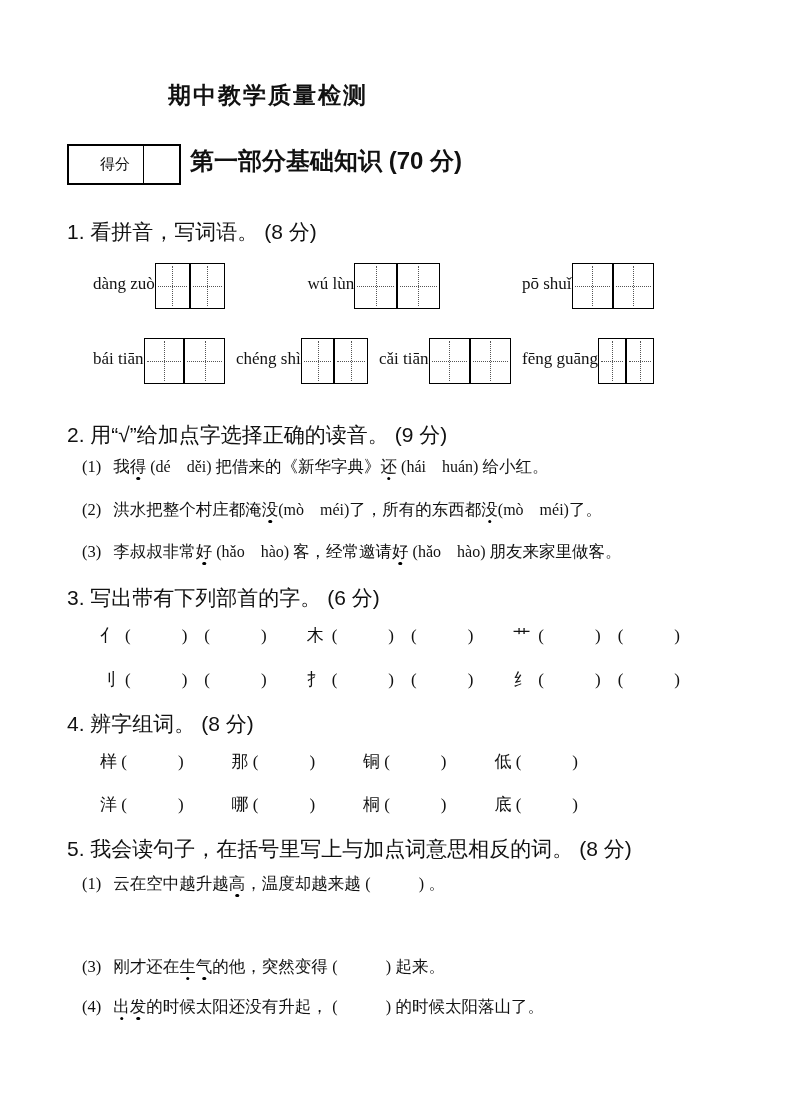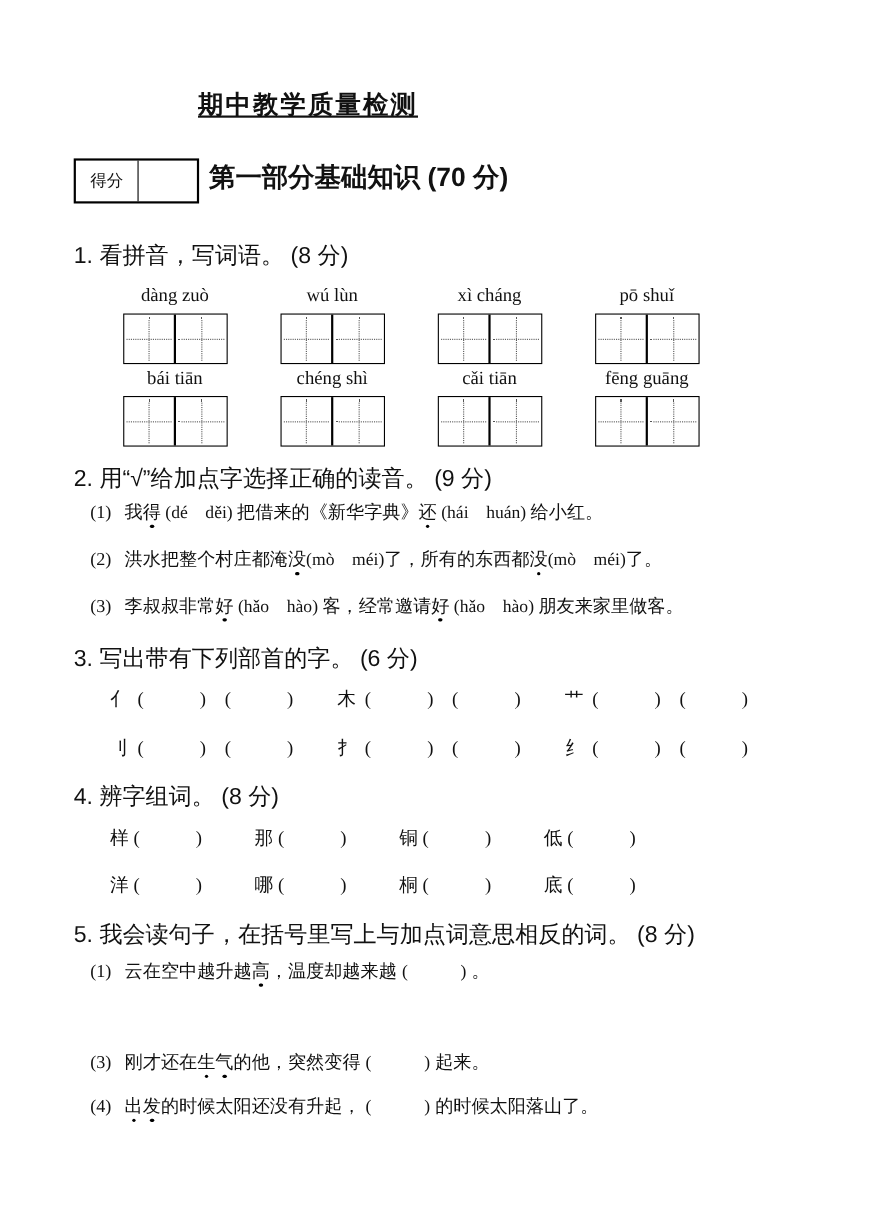--- a/index.html
+++ b/index.html
@@ -1,44 +1,44 @@
 <!DOCTYPE html>
 <html><head>
 <meta charset="utf-8">
 <style>
   html,body{margin:0;padding:0;background:#ffffff;}
   .page{
     position:relative;width:793px;height:1118px;background:#ffffff;
     font-family:"Liberation Sans",sans-serif;color:#111;overflow:hidden;
   }
   .doc-title{
-    position:absolute;left:180px;top:80px;
-    font-size:23px;font-weight:bold;letter-spacing:2px;white-space:nowrap;text-decoration:underline;
+    position:absolute;left:168px;top:80px;
+    font-size:23px;font-weight:bold;letter-spacing:2px;white-space:nowrap;
   }
   .score-box{
     position:absolute;left:67px;top:144px;width:114px;height:41px;
     border:2px solid #000;display:flex;box-sizing:border-box;
   }
   .score-label-cell{
     width:56px;border-right:1.5px solid #000;display:flex;
-    align-items:center;justify-content:center;font-size:15px;
+    align-items:center;justify-content:center;font-size:15px;margin-left:18px;
   }
   .score-value-cell{flex:1;}
   .section-title{
     position:absolute;left:190px;top:145px;
     font-size:24px;font-weight:bold;white-space:nowrap;
   }
   .q-heading{
     position:absolute;left:67px;font-size:21px;white-space:nowrap;
   }
   .py{font-family:"Liberation Serif",serif;}
   .num{font-family:"Liberation Serif",serif;margin-right:12px;}
   
   .pin-row{position:absolute;left:93px;width:561px;display:flex;justify-content:space-between;}
-  .pin-group{width:132px;display:flex;flex-direction:column;align-items:center;}
+  .pin-group{width:132px;display:flex;flex-direction:row;align-items:center;}
   .pin-label{
     font-family:"Liberation Serif",serif;font-size:17px;height:22px;
     line-height:22px;white-space:nowrap;
   }
   .tian-box{
     width:95px;height:46px;border:1.5px solid #000;display:flex;
     box-sizing:border-box;margin-top:5px;
   }
   .tian-cell{position:relative;flex:1;}
   .tian-cell + .tian-cell{border-left:2.5px solid #000;}
@@ -92,27 +92,20 @@
       </div>
     </div>
     <div class="pin-group">
       <div class="pin-label">wú lùn</div>
       <div class="tian-box">
         <div class="tian-cell"></div>
         <div class="tian-cell"></div>
       </div>
     </div>
     <div class="pin-group">
-      <div class="pin-label">xì cháng</div>
-      <div class="tian-box">
-        <div class="tian-cell"></div>
-        <div class="tian-cell"></div>
-      </div>
-    </div>
-    <div class="pin-group">
       <div class="pin-label">pō shuǐ</div>
       <div class="tian-box">
         <div class="tian-cell"></div>
         <div class="tian-cell"></div>
       </div>
     </div>
   </div>
 
   <div class="pin-row" style="top:333px">
     <div class="pin-group">

